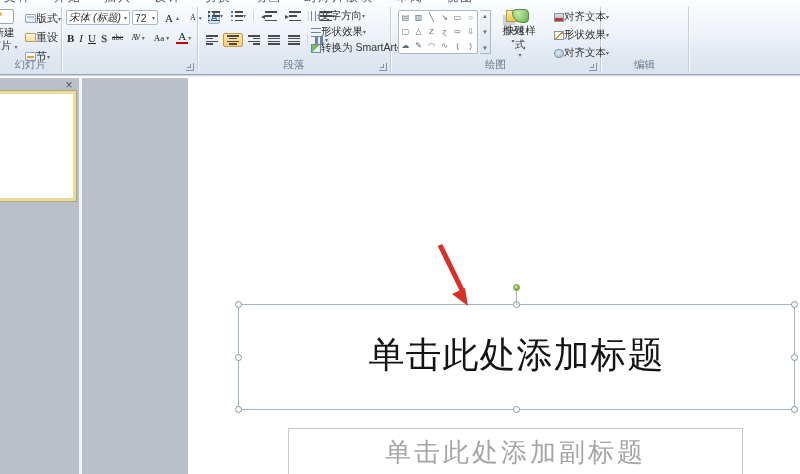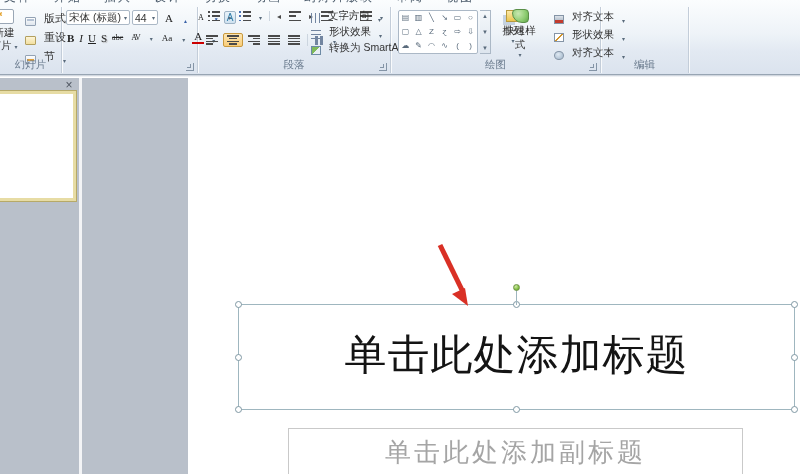--- a/index.html
+++ b/index.html
@@ -14,40 +14,40 @@
   .tabstrip { position:absolute; top:-11px; left:0; height:18px; width:100%; overflow:hidden; color:#4a5a6a; font-size:12px; }
   .tabstrip span { display:inline-block; margin-right:22px; letter-spacing:2px; }
   .tabstrip span:first-child { margin-left:4px; }
 
   .groups { position:absolute; top:7px; left:0; right:0; bottom:1px; display:flex; }
   .rgroup { position:relative; height:100%; border-right:1px solid #c3cdd9; box-shadow:1px 0 0 rgba(255,255,255,.8); }
   .rgroup .glabel { position:absolute; bottom:1px; left:0; right:0; text-align:center; color:#68798c; font-size:10.5px; }
   .launcher { position:absolute; bottom:2px; right:3px; width:8px; height:8px; border-right:1.5px solid #8494a6; border-bottom:1.5px solid #8494a6; }
   .launcher::before { content:""; position:absolute; right:2px; bottom:2px; width:3px; height:3px; border-right:1.5px solid #8494a6; border-bottom:1.5px solid #8494a6; }
 
-  .btn { display:inline-flex; align-items:flex-end; gap:8px; padding:1px 3px; border-radius:2px; white-space:nowrap; cursor:default; }
+  .btn { display:inline-flex; align-items:center; gap:0; padding:1px 3px; border-radius:2px; white-space:nowrap; cursor:default; }
   .drop { font-size:6px; color:#5a6b7c; line-height:1; }
   .vsep { width:1px; background:#ccd5df; margin:1px 2px; align-self:stretch; }
 
   
   .g-slides { width:62px; }
   .newslide { position:absolute; left:-12px; top:2px; width:32px; text-align:center; font-size:10.5px; line-height:1.25; }
   .newslide .nsicon { width:20px; height:15px; margin:0 auto 2px; background:#fff; border:1px solid #9aa7b6; border-radius:2px; position:relative; }
   .newslide .nsicon::before { content:"✱"; position:absolute; left:1px; top:0px; color:#e4a22d; font-size:8px; }
   .smallcol { position:absolute; left:22px; top:3px; display:flex; flex-direction:column; gap:2px; }
   .chip { display:inline-block; width:11px; height:9px; border:1px solid #93a2b4; background:linear-gradient(#fdfdfd,#dfe6ee); border-radius:1px; position:relative; }
   .chip.lay::before { content:""; position:absolute; left:1px; right:1px; top:1px; height:2px; background:#b4c2d4; }
   .chip.reset { background:linear-gradient(#fdf4d7,#f2dfa0); border-color:#b3a05f; }
   .chip.sect::before { content:""; position:absolute; left:1px; right:1px; top:3px; height:1.5px; background:#e2a23c; }
 
   
   .g-font { width:136px; }
   .fontrow1 { position:absolute; left:4px; top:3px; display:flex; align-items:center; gap:2px; }
   .combo { background:#fff; border:1px solid #abb8c6; border-radius:2px; height:15px; display:flex; align-items:center; padding:0 2px; gap:2px; font-size:10.5px; }
-  .fname { width:64px; justify-content:space-between; }
+  .fname { width:64px; justify-content:space-between;font-style:italic; }
   .fsize { width:26px; justify-content:space-between; }
   .fontrow2 { position:absolute; left:3px; top:23px; display:flex; align-items:center; gap:1px; }
   .fbtn { font-family:"Liberation Serif",serif; font-size:11px; padding:0 2px; color:#222; }
   .b-b { font-weight:bold; } .b-i { font-style:italic; } .b-u { text-decoration:underline; }
   .b-s { text-shadow:1px 1px 1px #aaa; } .b-abc { font-size:8px; text-decoration:line-through; }
   .b-av { font-size:8px; letter-spacing:-1px; } .b-aa { font-size:9px; }
   .b-color { border-bottom:2px solid #c00; line-height:1; }
   .grow-a { font-size:11px; } .shrink-a { font-size:8px; }
   .tiny-up { font-size:5px; color:#3a62a8; vertical-align:top; }
   .clearfmt { color:#2d7ca8; font-size:10px; background:linear-gradient(#e8f2fa,#cfe2f0); border:1px solid #9fb4c6; border-radius:2px; padding:0 2px; }
@@ -105,21 +105,21 @@
   .canvasgap { position:absolute; left:82px; top:0; width:106px; bottom:0; background:#b9c0ca; }
   .slide { position:absolute; left:188px; top:0; right:0; bottom:0; background:#fff; }
 
   
   .titlebox { position:absolute; left:238px; top:226px; width:557px; height:106px; border:1px solid #9fb6bf; }
   .handle { position:absolute; width:7px; height:7px; border-radius:50%; background:#fff; border:1px solid #7f98a3; }
   .rot-stem { position:absolute; left:277px; top:-15px; width:1px; height:15px; background:#9fb6bf; }
   .rot-handle { position:absolute; left:274px; top:-21px; width:7px; height:7px; border-radius:50%;
     background:radial-gradient(circle at 35% 30%, #cfe9a8, #84bf44 60%, #5c9a2e); border:1px solid #6d9444; }
   .titletext { position:absolute; left:0; right:0; top:50%; transform:translateY(-54%); text-align:center;
-    font-family:"Liberation Serif","DejaVu Serif",serif; font-size:42px; letter-spacing:1px; color:#141414; white-space:nowrap; }
+    font-family:"Liberation Serif","DejaVu Serif",serif; font-size:36px; letter-spacing:1px; color:#141414; white-space:nowrap; }
 
   
   .subbox { position:absolute; left:288px; top:350px; width:455px; height:150px; border:1px solid #c9c9c9; }
   .subtext { margin-top:6px; text-align:center; font-family:"Liberation Serif","DejaVu Serif",serif;
     font-size:26px; letter-spacing:3px; color:#a5a5a5; white-space:nowrap; }
 
   
   .arrow-annot { position:absolute; left:434px; top:164px; width:42px; height:70px; }
 </style>
 </head>
@@ -157,21 +157,21 @@
       <div class="glabel">幻灯片</div>
     </div>
 
     <div class="rgroup g-font">
       <div class="fontrow1">
         <span class="combo fname">
             <span>宋体 (标题)</span>
             <span class="drop">▾</span>
           </span>
         <span class="combo fsize">
-            <span>44</span>
+            <span>72</span>
             <span class="drop">▾</span>
           </span>
         <span class="btn">
             <span class="fbtn grow-a">A</span>
             <span class="tiny-up">▲</span>
           </span>
         <span class="btn">
             <span class="fbtn shrink-a">A</span>
             <span class="tiny-up">▼</span>
           </span>

